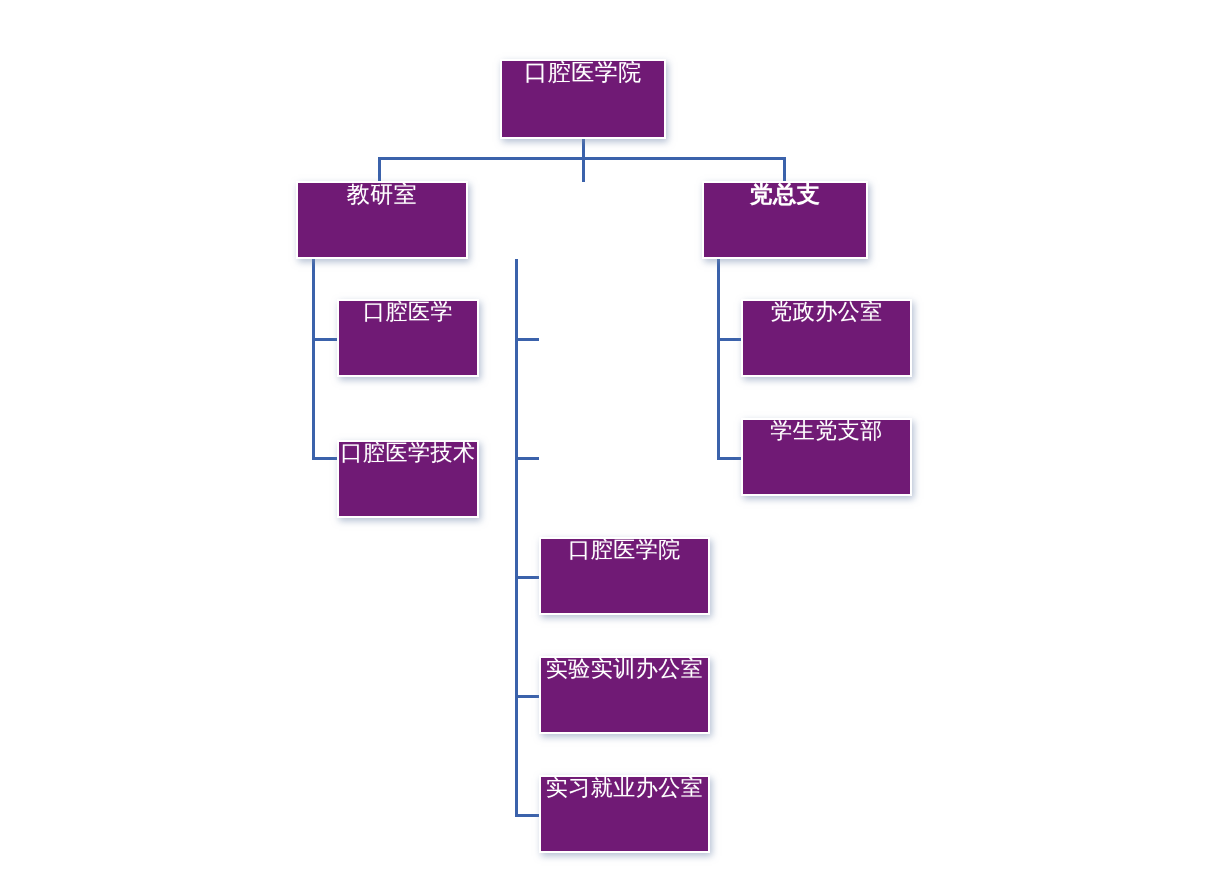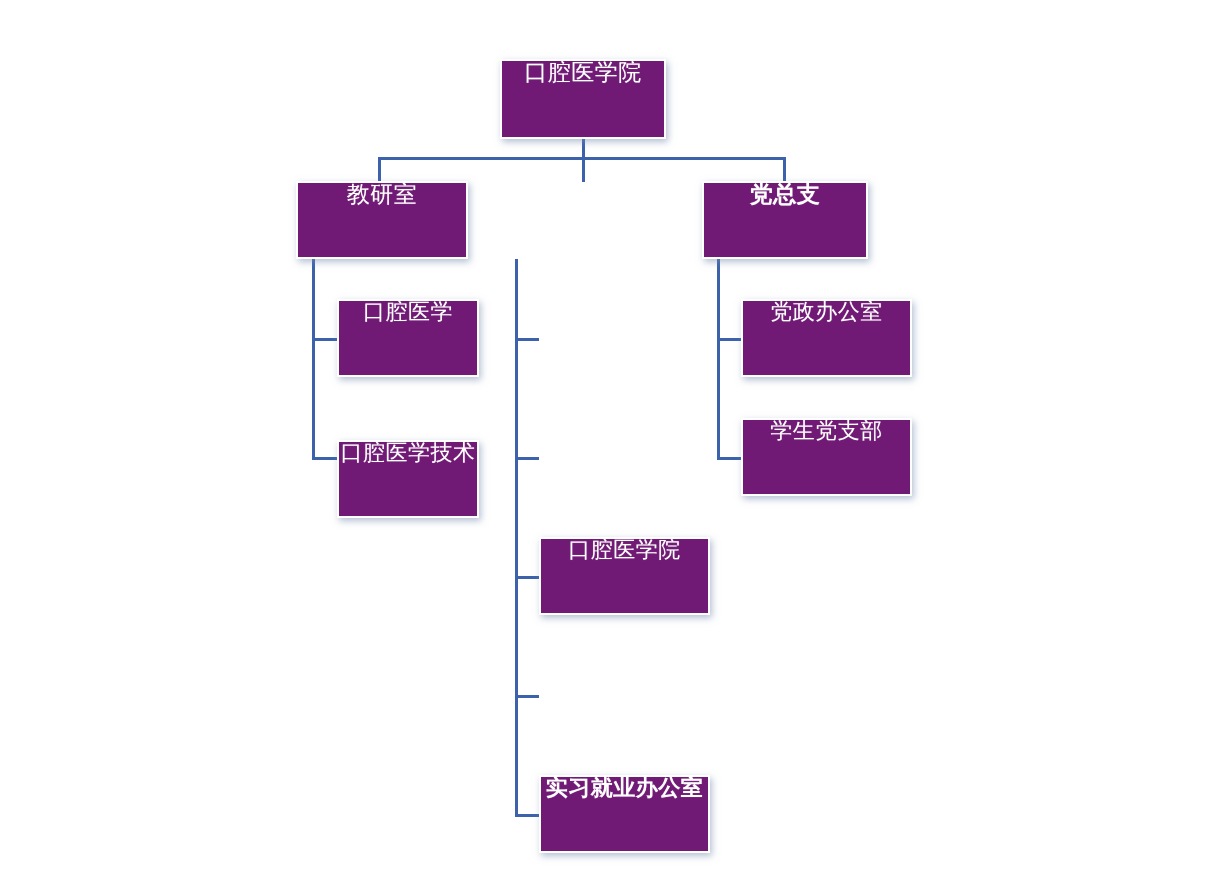--- a/index.html
+++ b/index.html
@@ -90,21 +90,24 @@
   <div class="node level-3" style="left:337px; top:299px; width:142px; height:78px;">
     <span class="node-label">口腔医学</span>
   </div>
   <div class="node level-3" style="left:337px; top:440px; width:142px; height:78px;">
     <span class="node-label">口腔医学技术</span>
   </div>
 
   <div class="node level-3" style="left:539px; top:537px; width:171px; height:78px;">
     <span class="node-label">口腔医学院</span>
   </div>
-  <div class="node level-3" style="left:539px; top:775px; width:171px; height:78px;font-weight:bold;">
+  <div class="node level-3" style="left:539px; top:656px; width:171px; height:78px;">
+    <span class="node-label">实验实训办公室</span>
+  </div>
+  <div class="node level-3" style="left:539px; top:775px; width:171px; height:78px;">
     <span class="node-label">实习就业办公室</span>
   </div>
 
   <div class="node level-3" style="left:741px; top:299px; width:171px; height:78px;">
     <span class="node-label">党政办公室</span>
   </div>
   <div class="node level-3" style="left:741px; top:418px; width:171px; height:78px;">
     <span class="node-label">学生党支部</span>
   </div>
 

